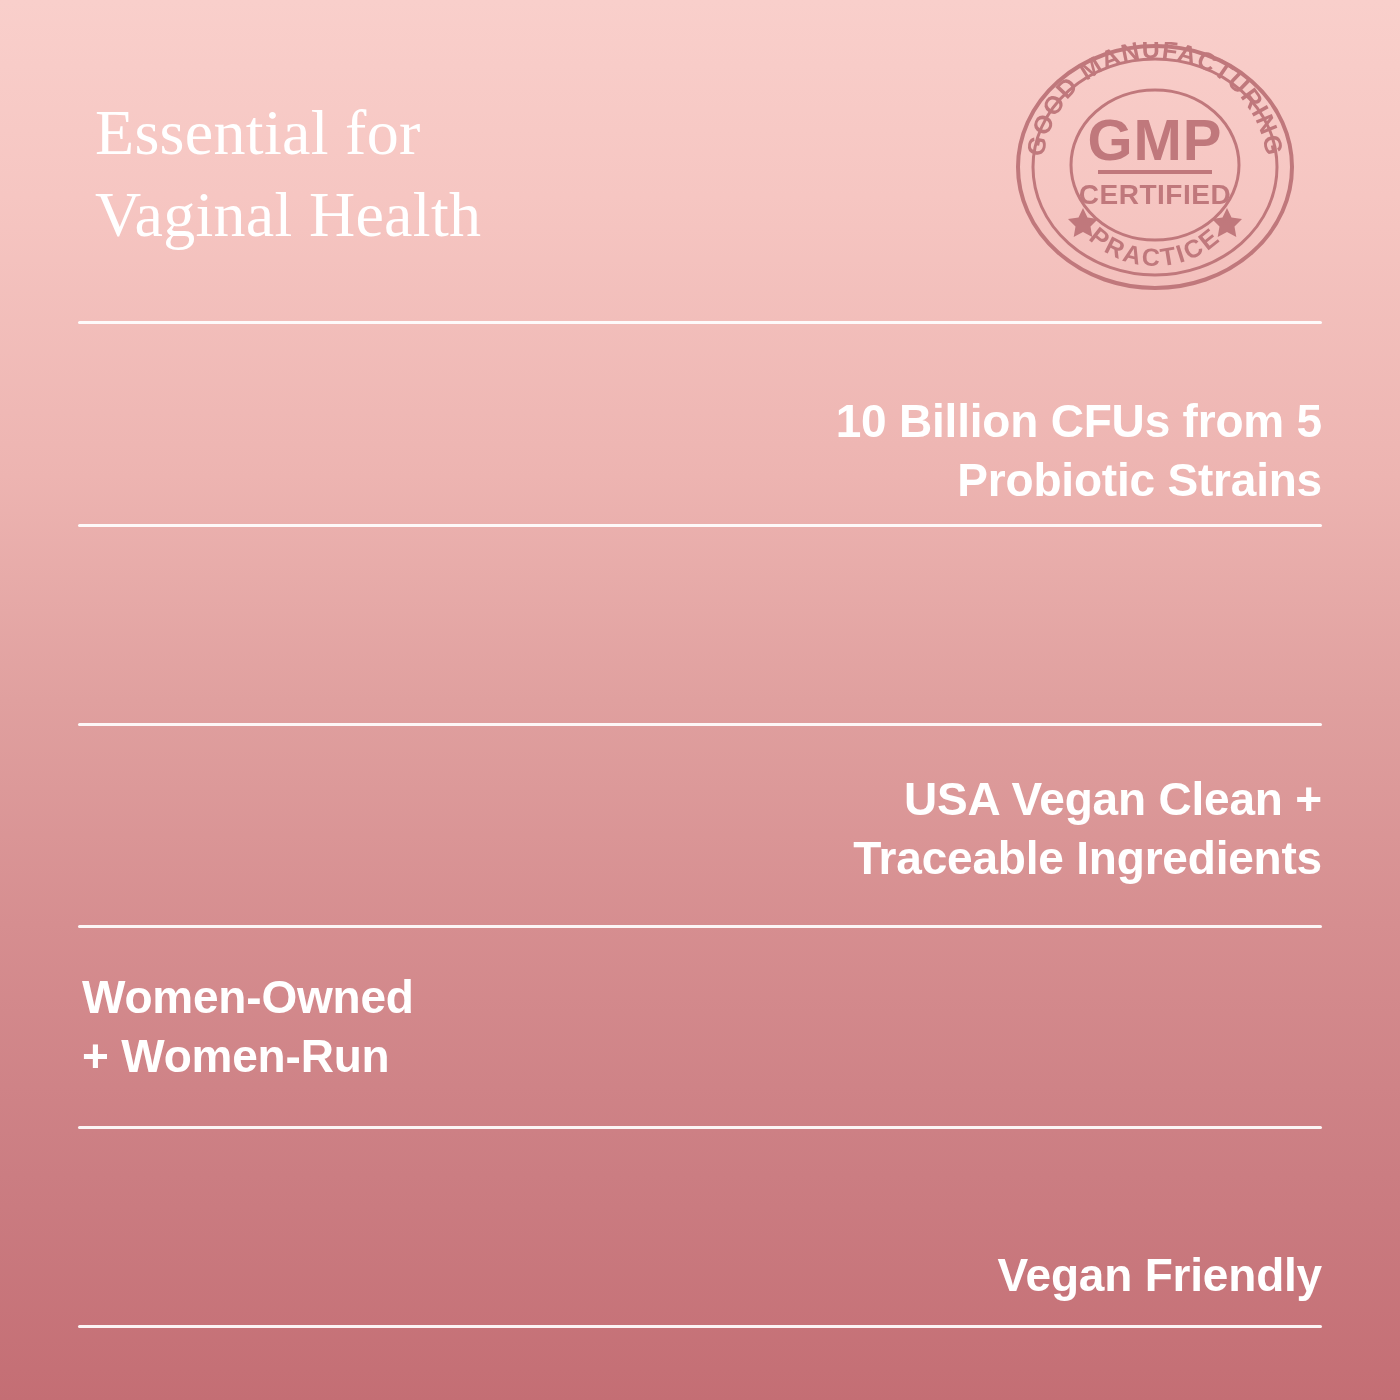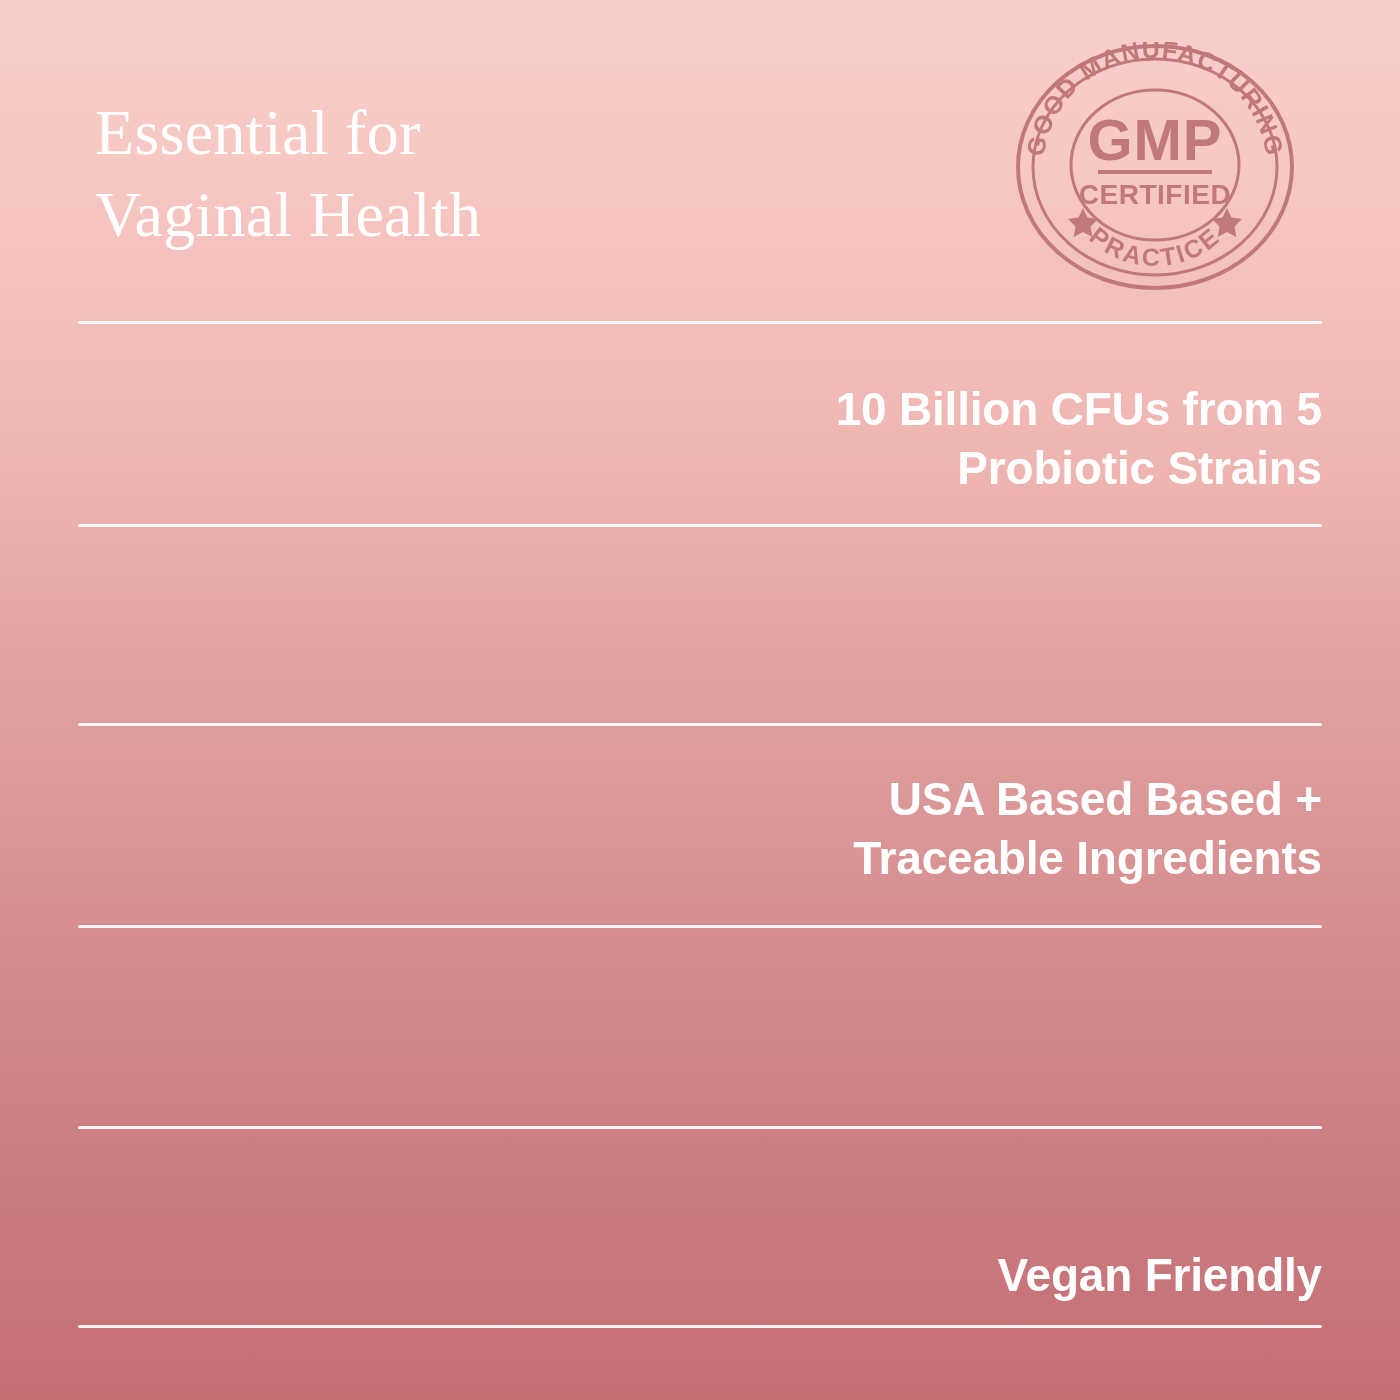--- a/index.html
+++ b/index.html
@@ -51,21 +51,21 @@
     color:#FFFFFF;
     font-weight:bold;
     font-size:46px;
     line-height:1.28;
     white-space:pre-line;
     letter-spacing:-0.2px;
   }
   .feature.right{right:78px;text-align:right;}
   .feature.left{left:82px;text-align:left;}
 
-  .f0{top:380px;margin-left:27px;}
+  .f0{top:392px;margin-left:27px;}
   .f1{top:570px;}
   .f2{top:770px;}
   .f3{top:968px;}
   .f4{top:1202px;margin-top:44px;}
 </style>
 </head>
 <body>
 
 <div class="canvas">
 
@@ -107,17 +107,19 @@
 
   <div class="divider" style="top:321px"></div>
   <div class="divider" style="top:524px"></div>
   <div class="divider" style="top:723px"></div>
   <div class="divider" style="top:925px"></div>
   <div class="divider" style="top:1126px"></div>
   <div class="divider" style="top:1325px"></div>
 
   <div class="feature right f0">10 Billion CFUs from 5
 Probiotic Strains</div>
-  <div class="feature right f2">USA Based Based +
+  <div class="feature right f2">USA Vegan Clean +
 Traceable Ingredients</div>
+  <div class="feature left f3">Women-Owned
++ Women-Run</div>
   <div class="feature right f4">Vegan Friendly</div>
 
 </div>
 
 </body></html>

